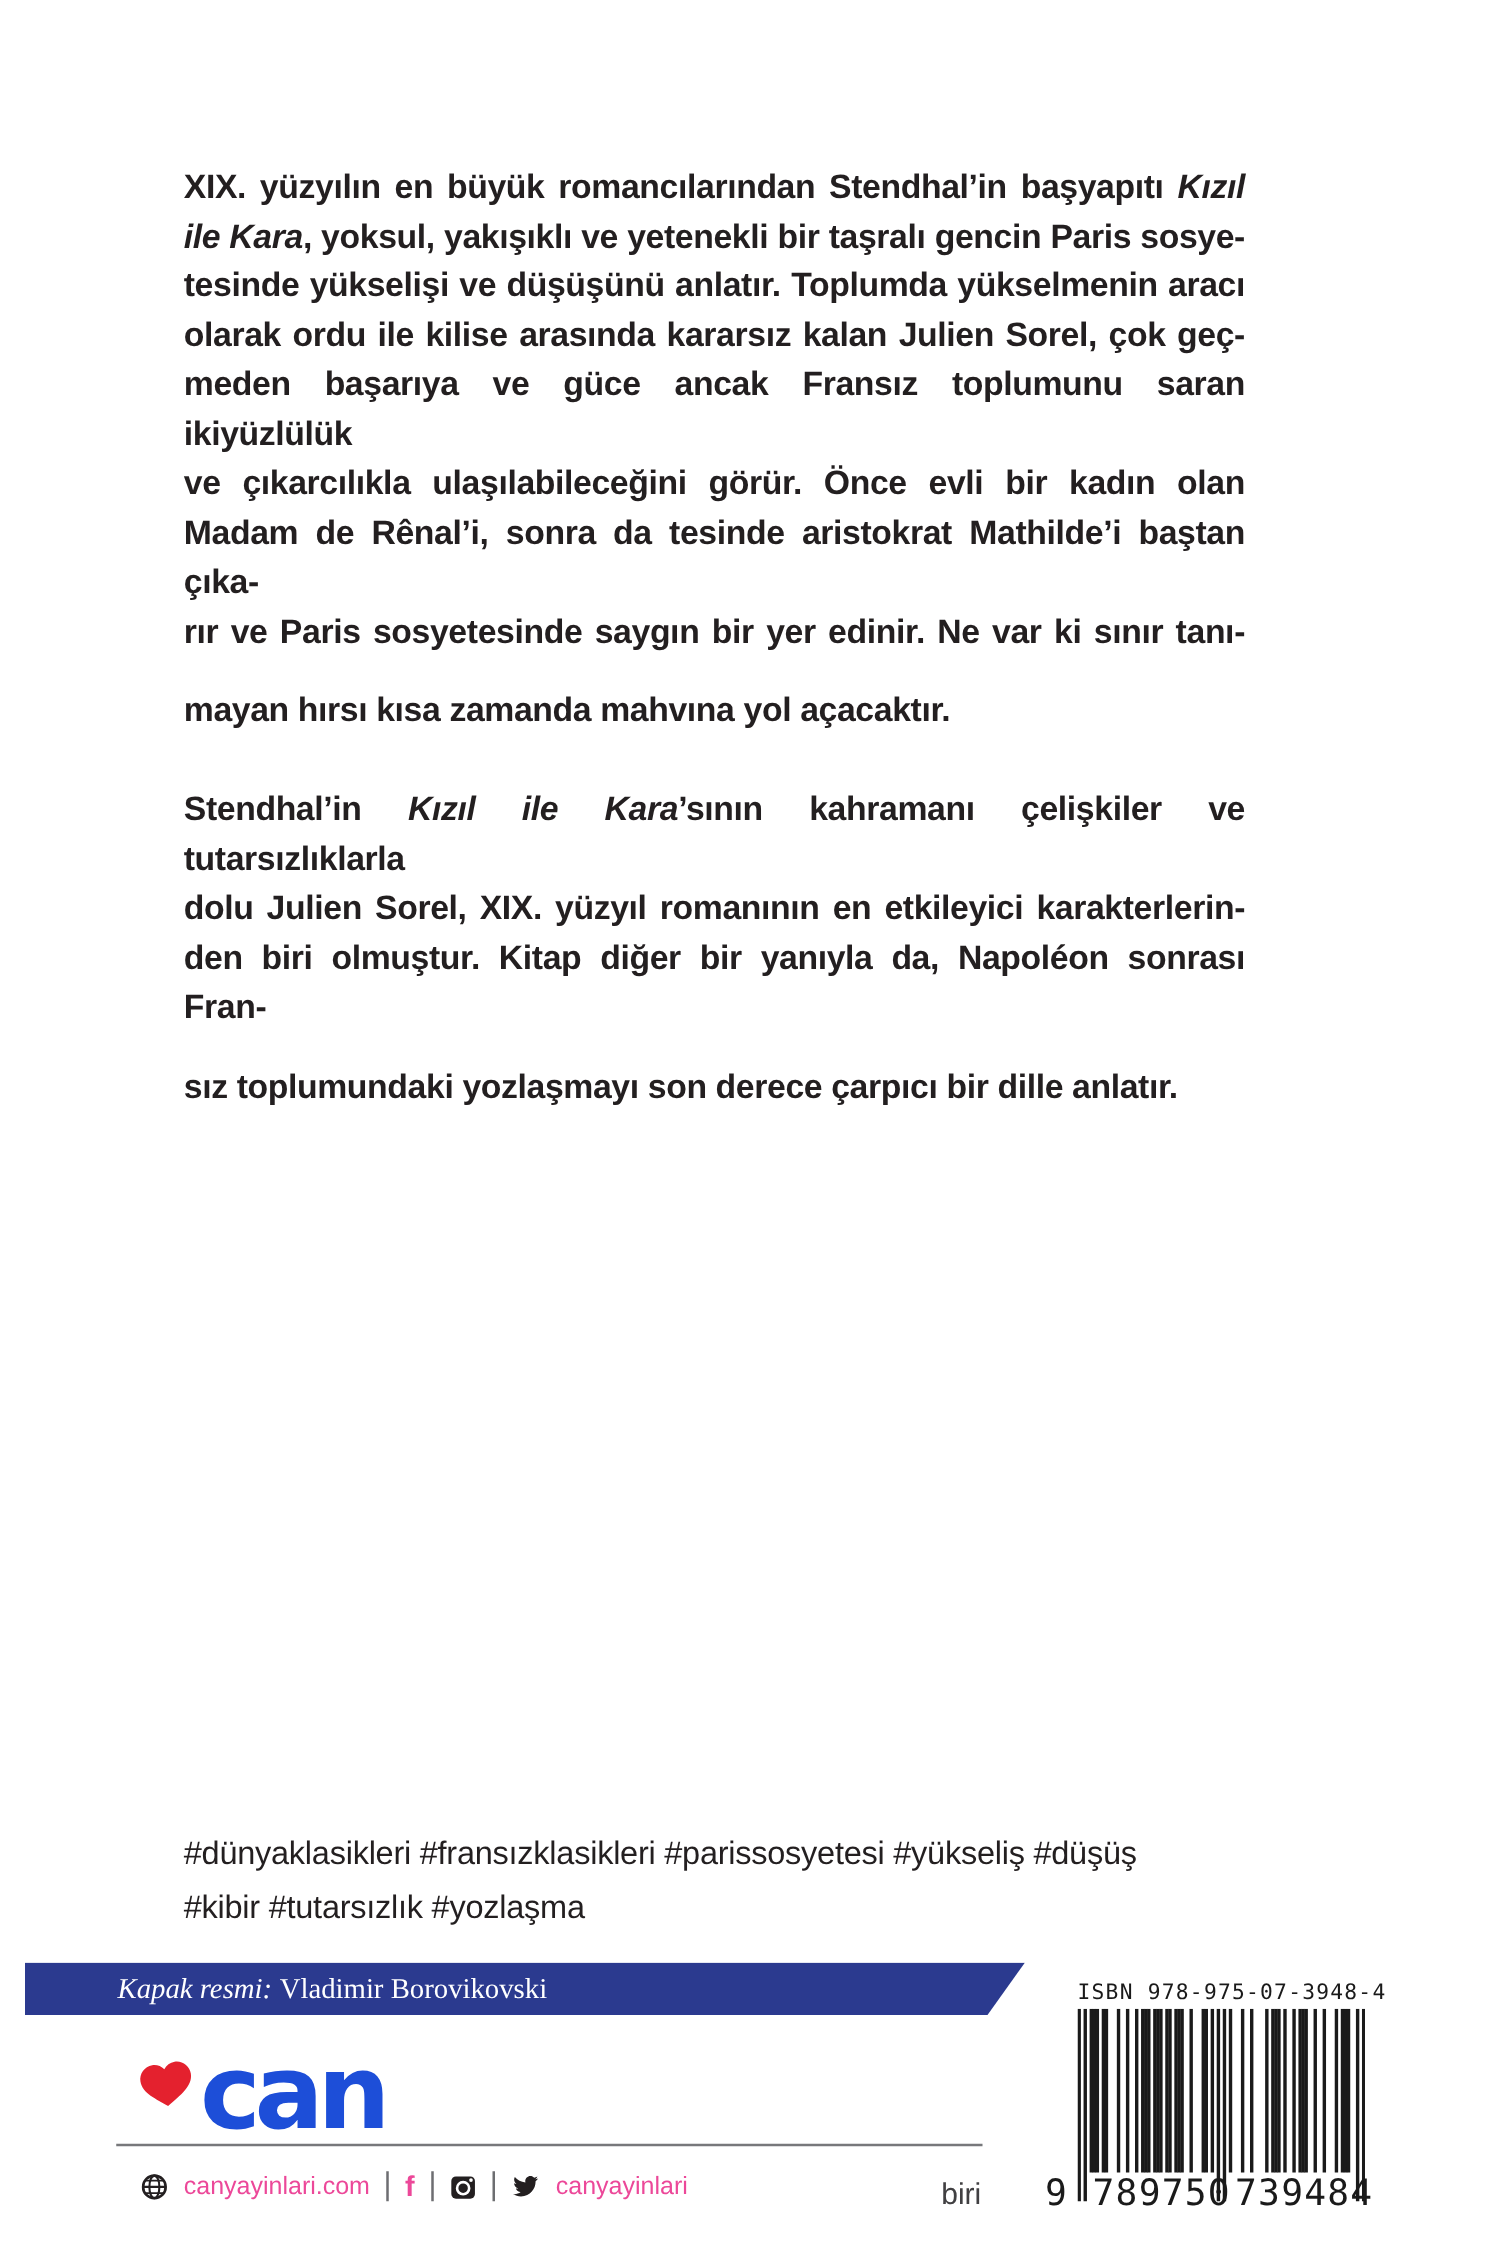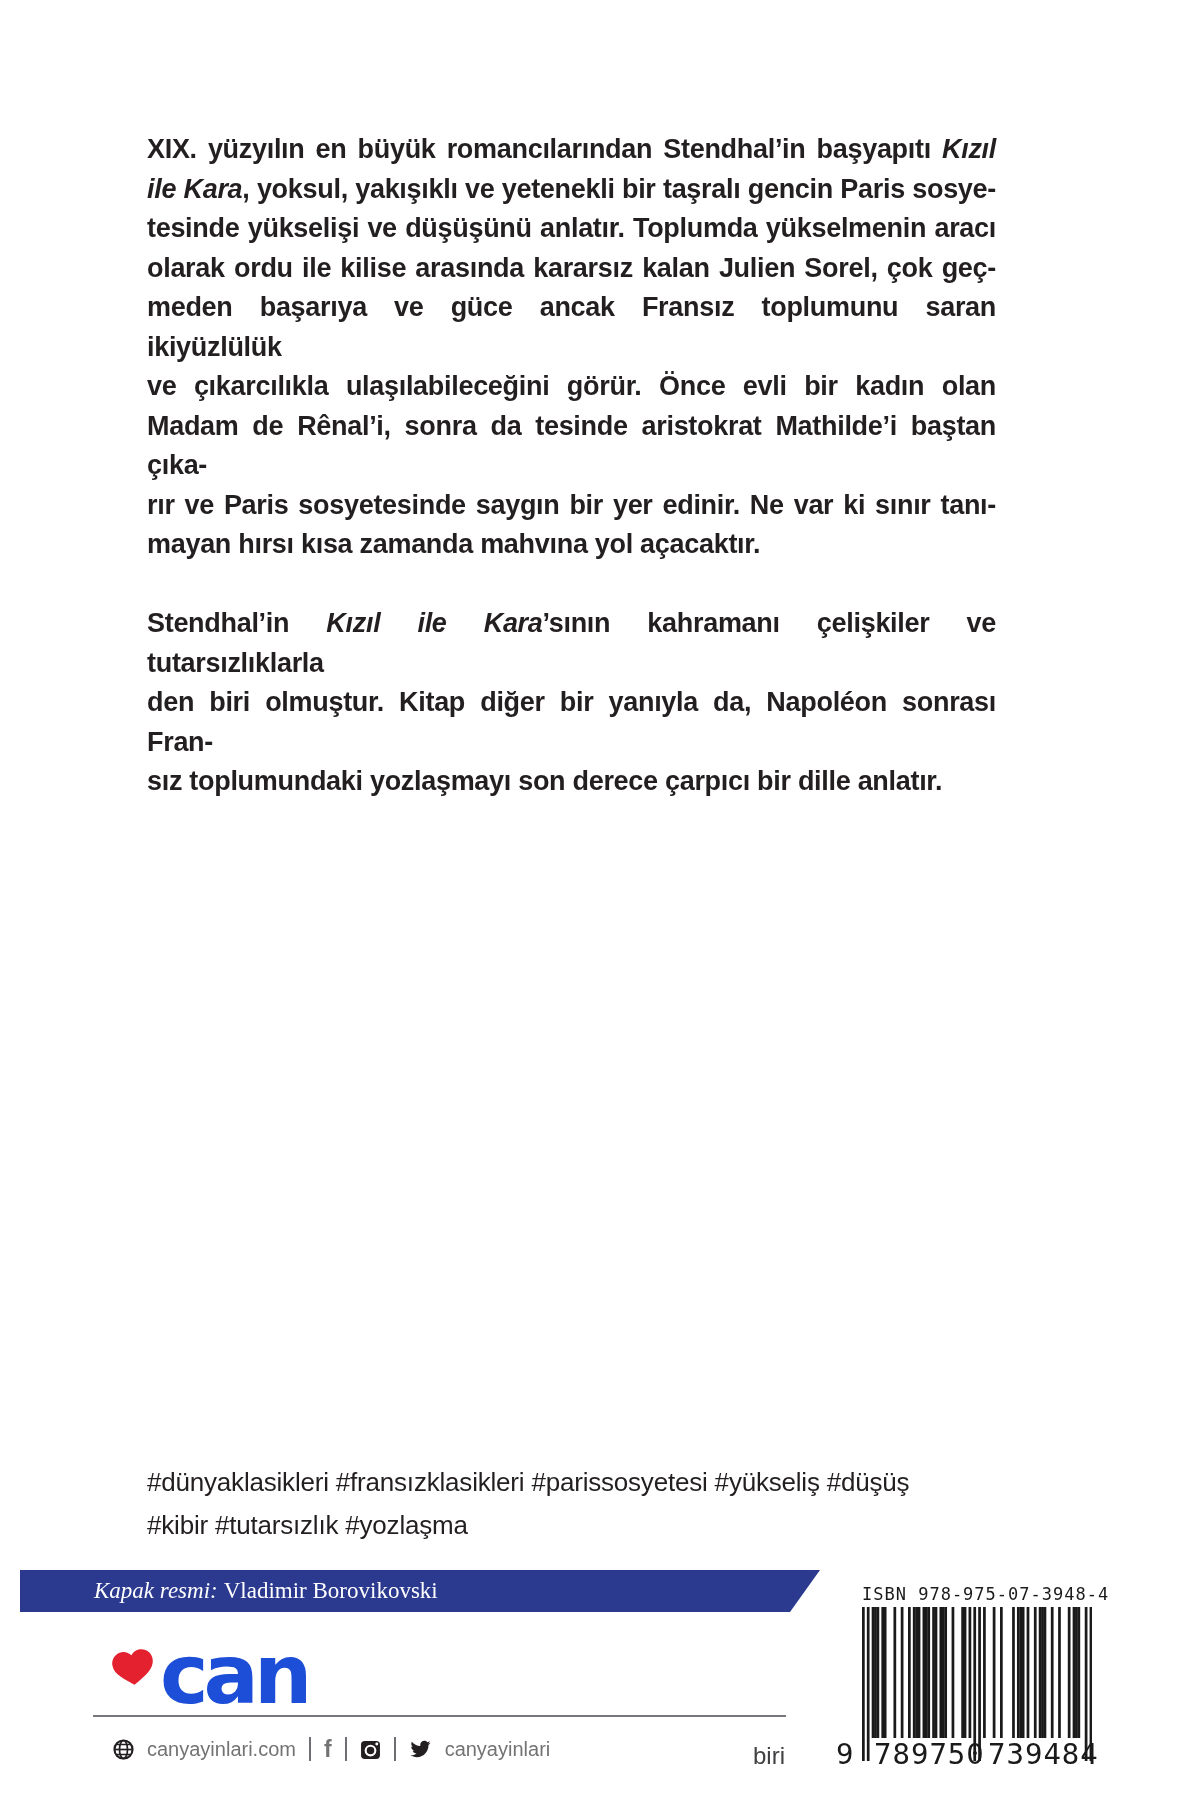--- a/index.html
+++ b/index.html
@@ -6,21 +6,21 @@
   .page{
     position:relative; width:1200px; height:1800px; margin:0 auto;
     background:#ffffff; overflow:hidden;
     font-family:"Liberation Sans", sans-serif; color:#231f20;
   }
   
   .synopsis{position:absolute; left:147px; top:130px; width:849px;
     font-size:27px; line-height:39.5px; letter-spacing:-0.3px;font-weight:bold;}
   .para{margin:0 0 39.5px 0;}
   .tline{text-align:justify; text-align-last:justify; white-space:normal;}
-  .tline.tlast{text-align-last:left;}
+  .tline.tlast{text-align-last:left;margin-top:24px;}
   .tline em{font-style:italic;}
   
   .hashtags{position:absolute; left:147px; top:1461px;
     font-size:26px; line-height:43px; letter-spacing:-0.2px;}
   
   .banner{position:absolute; left:20px; top:1570px; width:800px; height:42px;
     display:flex; align-items:center; padding-left:74px; box-sizing:border-box;
     clip-path:polygon(0 0,100% 0,calc(100% - 30px) 100%,0 100%);
     background:#2b3a8f;}
   .banner-text{font-family:"Liberation Serif", serif; font-size:23px; color:#ffffff;}
@@ -37,21 +37,21 @@
   .ean-right{left:126px;}
   
   .logo{position:absolute; left:108px; top:1628px; height:80px;}
   .logo .heart{position:absolute; left:0; top:16px;}
   .logo-text{position:absolute; left:52px; top:6px;
     font-family:"DejaVu Sans", sans-serif; font-weight:bold; font-size:82px;
     line-height:82px; letter-spacing:-5px; color:#1d4ed8;}
   
   .divider{position:absolute; left:93px; top:1715px; width:693px; height:2px; background:#77787b;}
   .footer{position:absolute; left:113px; top:1732px; height:34px;
-    display:flex; align-items:center; gap:13px; font-size:20px; color:#737373;}
+    display:flex; align-items:center; gap:13px; font-size:20px; color:#ec4899;}
   .footer .sep{width:2px; height:24px; background:#6d6e71;}
   .footer .fb{font-weight:bold; font-size:23px; line-height:23px;}
   .genre{position:absolute; right:415px; top:1742px; font-size:24px; color:#414042;}
 </style>
 </head>
 <body>
 
 <div class="page">
 
   <main class="synopsis">
@@ -61,20 +61,21 @@
         <div class="tline"><span>tesinde yükselişi ve düşüşünü anlatır. Toplumda yükselmenin aracı</span></div>
         <div class="tline"><span>olarak ordu ile kilise arasında kararsız kalan Julien Sorel, çok geç-</span></div>
         <div class="tline"><span>meden başarıya ve güce ancak Fransız toplumunu saran ikiyüzlülük</span></div>
         <div class="tline"><span>ve çıkarcılıkla ulaşılabileceğini görür. Önce evli bir kadın olan</span></div>
         <div class="tline"><span>Madam de Rênal’i, sonra da tesinde aristokrat Mathilde’i baştan çıka-</span></div>
         <div class="tline"><span>rır ve Paris sosyetesinde saygın bir yer edinir. Ne var ki sınır tanı-</span></div>
         <div class="tline tlast"><span>mayan hırsı kısa zamanda mahvına yol açacaktır.</span></div>
       </div>
     <div class="para">
         <div class="tline"><span>Stendhal’in </span><em>Kızıl ile Kara</em><span>’sının kahramanı çelişkiler ve tutarsızlıklarla</span></div>
+        <div class="tline"><span>dolu Julien Sorel, XIX. yüzyıl romanının en etkileyici karakterlerin-</span></div>
         <div class="tline"><span>den biri olmuştur. Kitap diğer bir yanıyla da, Napoléon sonrası Fran-</span></div>
         <div class="tline tlast"><span>sız toplumundaki yozlaşmayı son derece çarpıcı bir dille anlatır.</span></div>
       </div>
   </main>
 
   <div class="hashtags">
     <div>#dünyaklasikleri #fransızklasikleri #parissosyetesi #yükseliş #düşüş</div>
     <div>#kibir #tutarsızlık #yozlaşma</div>
   </div>
 

